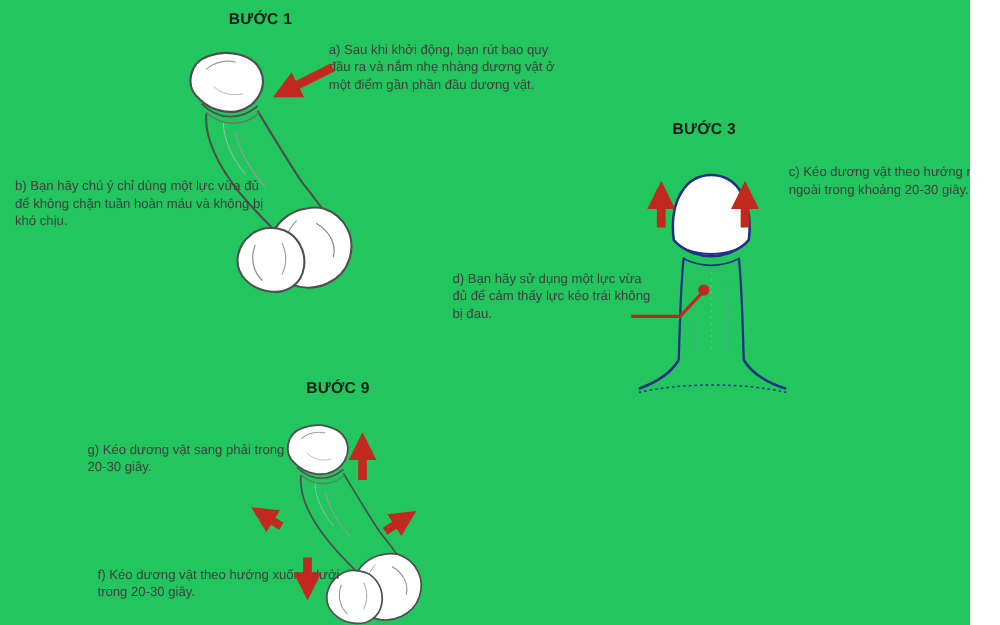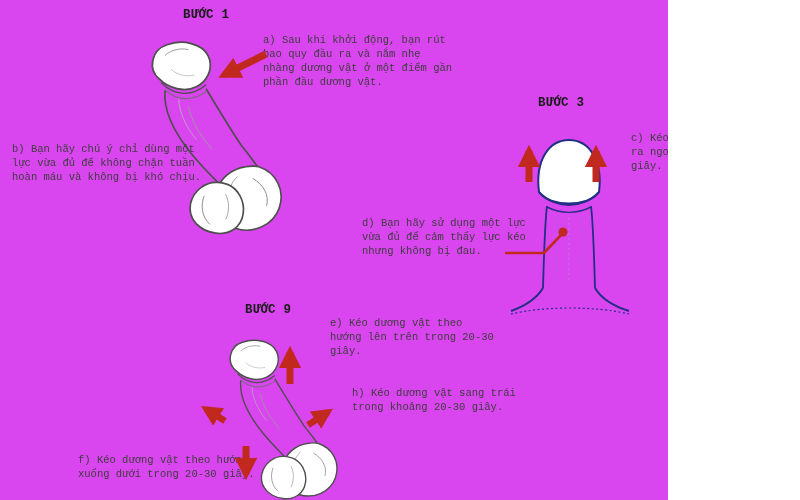--- a/index.html
+++ b/index.html
@@ -1,18 +1,18 @@
 <!DOCTYPE html>
 <html><head>
 <meta charset="utf-8">
 <style>
   html,body{margin:0;padding:0;background:#ffffff;}
   .canvas{
-    position:relative;width:668px;height:500px;background:#d946ef;overflow:hidden;
-    font-family:Liberation Mono, monospace;
+    position:relative;width:776px;height:500px;background:#22c55e;overflow:hidden;
+    font-family:Liberation Sans, sans-serif;
   }
   .step-title{
     position:absolute;font-size:12.5px;font-weight:bold;color:#1b1b1b;letter-spacing:.2px;
     white-space:nowrap;
   }
   .note{
     position:absolute;font-size:10.5px;line-height:1.34;color:#3e3e3e;
   }
   .illus{position:absolute;}
   .overlay{position:absolute;left:0;top:0;pointer-events:none;}
@@ -74,32 +74,31 @@
     <path d="M64,88 C64,110 64,132 64,152" fill="none" stroke="#9aa2d6" stroke-width="0.8" stroke-dasharray="1.5,3.5"></path>
     <path d="M77,86 C78,108 78,130 78,150" fill="none" stroke="#7a84c4" stroke-width="0.8" stroke-dasharray="1.5,3"></path>
 
     <path d="M38,158 C32,168 20,176 6,181" fill="none" stroke="#232e85" stroke-width="2"></path>
     <path d="M90,158 C96,168 108,176 124,181" fill="none" stroke="#232e85" stroke-width="2"></path>
     <path d="M6,184 C40,176 90,176 124,184" fill="none" stroke="#232e85" stroke-width="1.2" stroke-dasharray="2,2.5"></path>
   </svg>
 
   <div class="note" style="left:631px;top:131px;width:172px;">c) Kéo dương vật theo hướng ra ngoài trong khoảng 20-30 giây.</div>
 
-  <div class="note" style="left:362px;top:216px;width:165px;">d) Bạn hãy sử dụng một lực vừa đủ để cảm thấy lực kéo nhưng không bị đau.</div>
+  <div class="note" style="left:362px;top:216px;width:165px;">d) Bạn hãy sử dụng một lực vừa đủ để cảm thấy lực kéo trái không bị đau.</div>
 
   <div class="step-title" style="left:245px;top:303px;">BƯỚC 9</div>
 
   <svg class="illus" style="left:203px;top:335px;" width="150" height="170" viewBox="0 0 160 210">
     <use href="#sketch-penis"></use>
   </svg>
 
-  <div class="note" style="left:330px;top:316px;width:165px;">e) Kéo dương vật theo hướng lên trên trong 20-30 giây.</div>
 
+  <div class="note" style="left:70px;top:353px;width:160px;">g) Kéo dương vật sang phải trong 20-30 giây.</div>
 
-  <div class="note" style="left:352px;top:386px;width:190px;">h) Kéo dương vật sang trái trong khoảng 20-30 giây.</div>
 
   <div class="note" style="left:78px;top:453px;width:195px;">f) Kéo dương vật theo hướng xuống dưới trong 20-30 giây.</div>
 
   <svg class="overlay" width="800" height="500" viewBox="0 0 800 500">
     <defs>
       <marker id="ah" markerUnits="strokeWidth" markerWidth="3.2" markerHeight="3.2" refX="2.3" refY="1.6" orient="auto">
         <path d="M0,0 L3.2,1.6 L0,3.2 Z" fill="#c1281e"></path>
       </marker>
     </defs>
 

